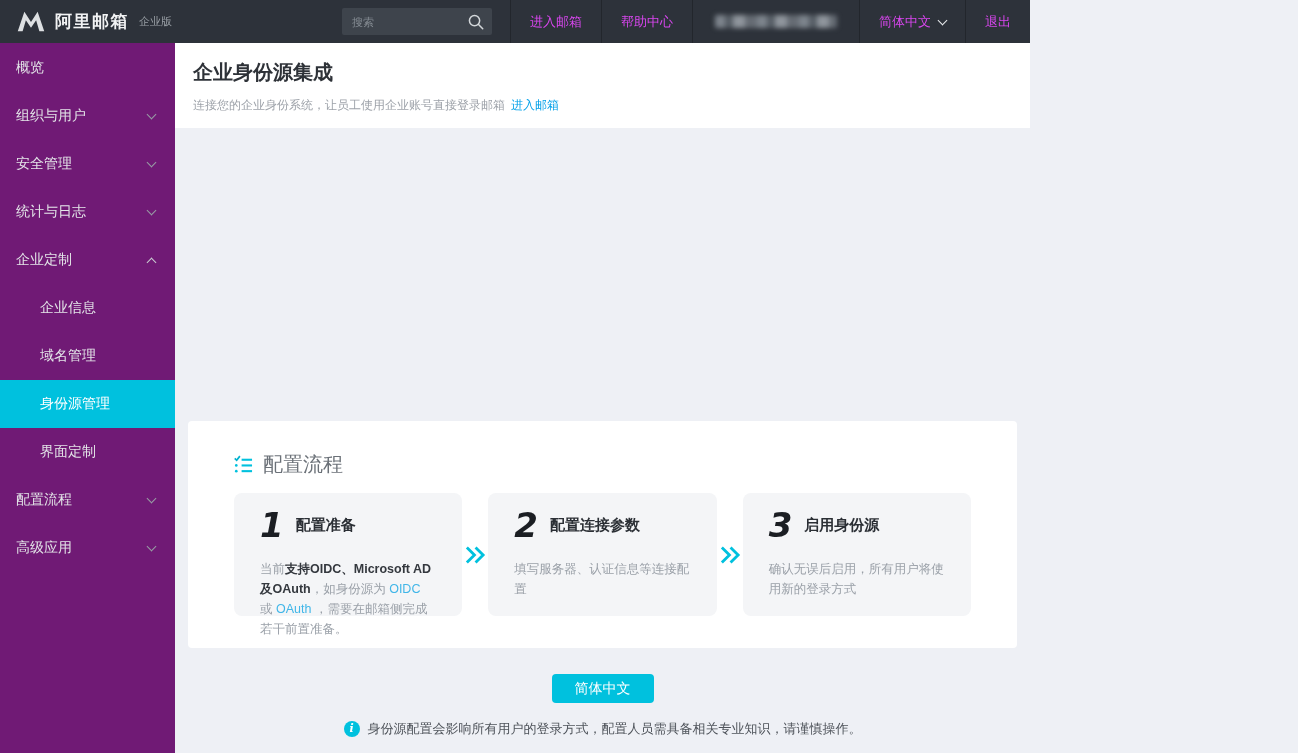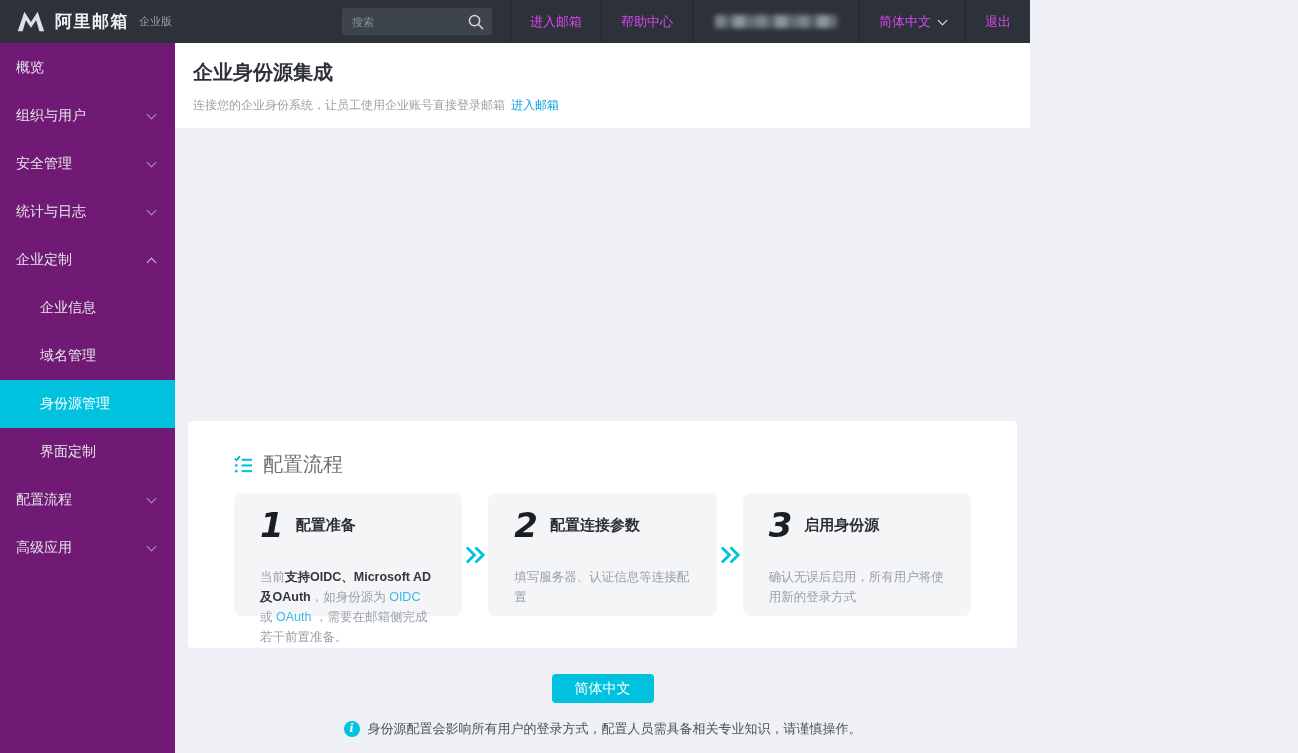--- a/index.html
+++ b/index.html
@@ -41,21 +41,21 @@
   .page-sub { margin-top:11px; font-size:12px; color:#9da2a9; }
   .more-link { color:#00a0e9; cursor:pointer; text-decoration:none; margin-left:6px; }
 
   .card { background:#ffffff; border-radius:4px; margin:293px 13px 0; padding:32px 46px; }
   .card-heading { display:flex; align-items:center; gap:10px; font-size:20px; color:#6b7178; line-height:22px; }
   .steps { display:flex; align-items:center; justify-content:space-between; margin-top:18px; }
   .step { width:267px; height:123px; background:#f4f5f7; border-radius:8px; padding:14px 26px; }
   .step-head { display:flex; align-items:center; gap:12px; }
   .num { font-size:34px; font-style:italic; font-weight:800; color:#1b1e23; line-height:36px; font-family:"DejaVu Sans",sans-serif; }
   .step-title { font-size:15px; font-weight:700; color:#2b2f35; }
-  .desc { margin-top:24px; font-size:12.5px; color:#9aa0a8; line-height:20px; }
+  .desc { margin-top:16px; font-size:12.5px; color:#9aa0a8; line-height:20px; }
   .desc b { color:#34383e; font-weight:700; }
   .tlink { color:#41b6e8; cursor:pointer; text-decoration:none; }
   .flow-arrow { flex-shrink:0; }
 
   .start-btn { display:block; margin:26px auto 0; background:#00c1de; color:#fff; border:none; border-radius:4px; font-size:14px; height:29px; padding:0 23px; cursor:pointer; font-family:inherit; }
   .notice { display:flex; justify-content:center; align-items:center; gap:8px; margin-top:17px; font-size:13px; color:#4e535a; }
   .info-icon { width:16px; height:16px; border-radius:50%; background:#00c1de; color:#fff; font-size:11px; line-height:16px; text-align:center; font-style:italic; font-weight:700; font-family:"DejaVu Serif",serif; flex-shrink:0; }
 </style>
 </head>
 <body>

